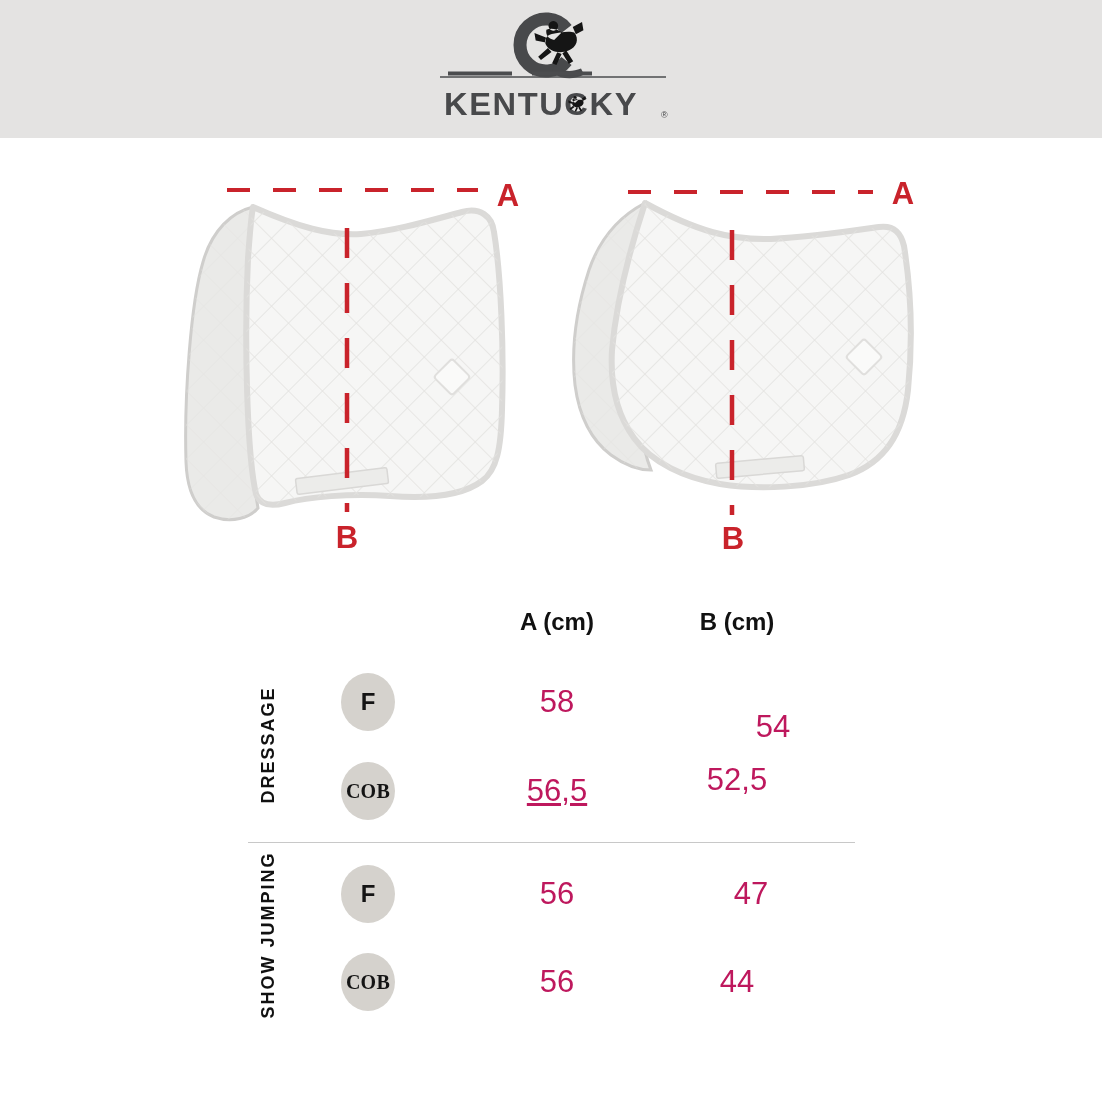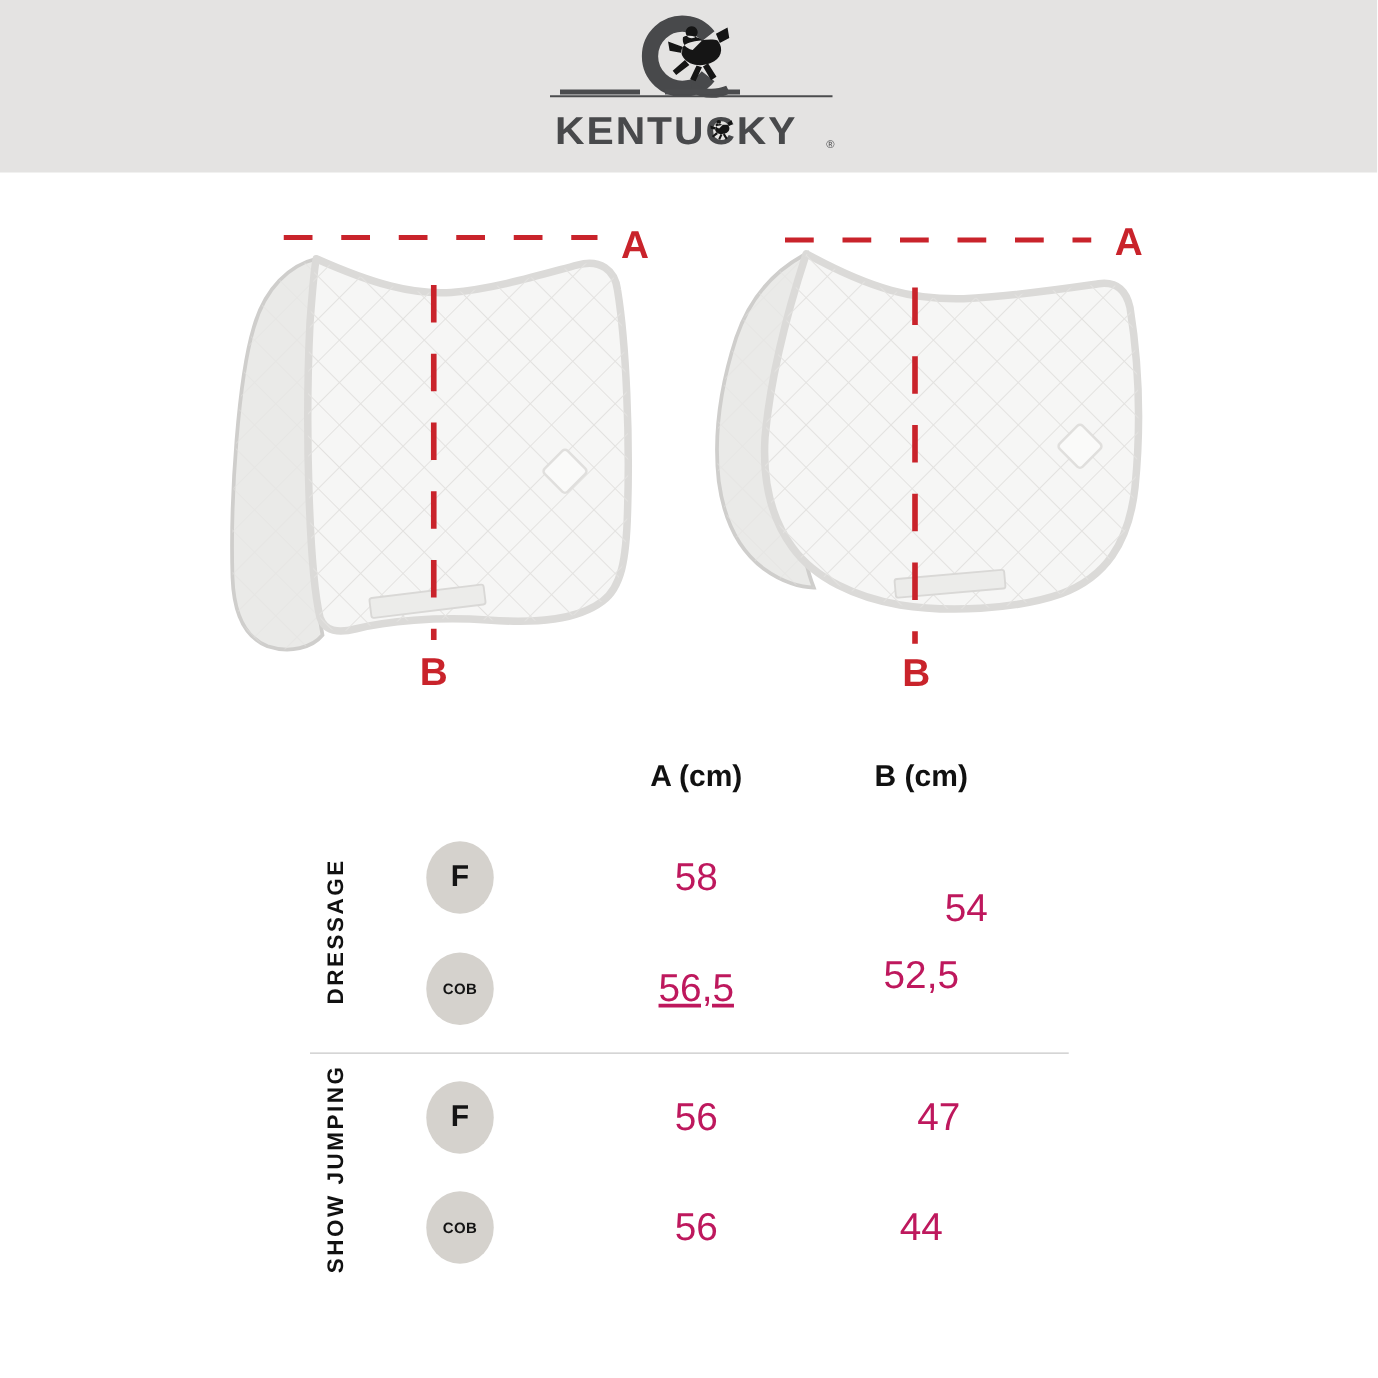--- a/index.html
+++ b/index.html
@@ -25,21 +25,21 @@
     position:absolute;width:170px;height:22px;line-height:22px;text-align:center;
     font-size:18px;font-weight:700;letter-spacing:2px;color:#111;
     transform:rotate(-90deg);transform-origin:center;white-space:nowrap;
   }
   .badge{
     position:absolute;width:54px;height:58px;border-radius:50%;background:#d5d2cd;
     display:flex;align-items:center;justify-content:center;
     font-weight:700;color:#141414;
   }
   .badge.f{font-size:24px;}
-  .badge.cob{font-size:12px;letter-spacing:.3px;}
+  .badge.cob{font-size:20px;letter-spacing:.3px;font-family:Liberation Serif, serif;}
   .val{
     position:absolute;width:160px;height:44px;line-height:44px;text-align:center;
     font-size:31px;font-weight:400;color:#be185d;
   }
   .divider{position:absolute;left:248px;top:842px;width:607px;height:1px;background:#c8c8c8;}
 </style>
 </head>
 <body>
 
 <div id="canvas">

